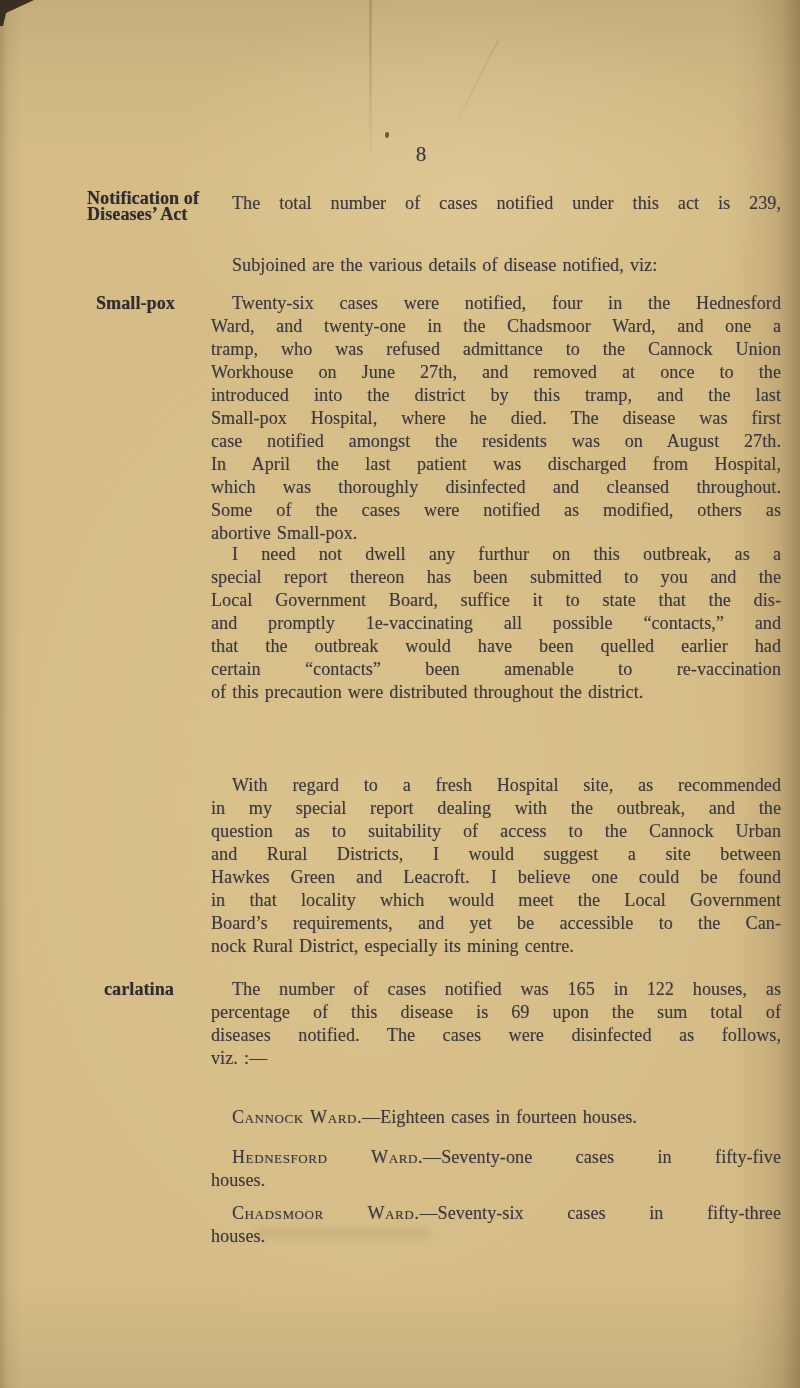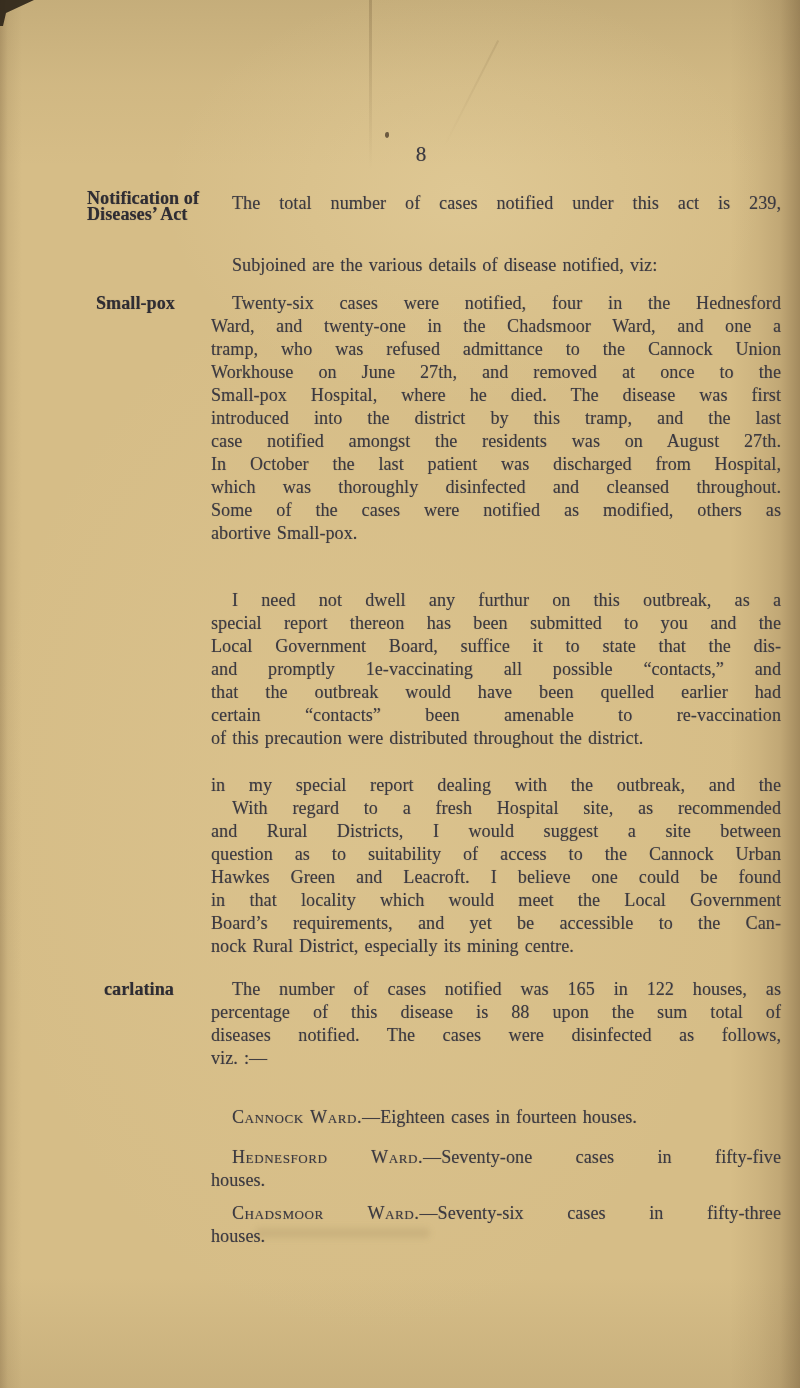--- a/index.html
+++ b/index.html
@@ -107,53 +107,53 @@
 
   <div class="para" style="top:254px">
     <div class="line ind">Subjoined are the various details of disease notified, viz:</div>
   </div>
 
   <div class="para" style="top:292px">
     <div class="line jl ind">Twenty-six cases were notified, four in the Hednesford</div>
     <div class="line jl">Ward, and twenty-one in the Chadsmoor Ward, and one a</div>
     <div class="line jl">tramp, who was refused admittance to the Cannock Union</div>
     <div class="line jl">Workhouse on June 27th, and removed at once to the</div>
+    <div class="line jl">introduced into the district by this tramp, and the last</div>
     <div class="line jl">Small-pox Hospital, where he died. The disease was first</div>
-    <div class="line jl">introduced into the district by this tramp, and the last</div>
     <div class="line jl">case notified amongst the residents was on August 27th.</div>
-    <div class="line jl">In October the last patient was discharged from Hospital,</div>
+    <div class="line jl">In April the last patient was discharged from Hospital,</div>
     <div class="line jl">which was thoroughly disinfected and cleansed throughout.</div>
     <div class="line jl">Some of the cases were notified as modified, others as</div>
     <div class="line">abortive Small-pox.</div>
   </div>
 
-  <div class="para" style="top:589px">
+  <div class="para" style="top:543px">
     <div class="line jl ind">I need not dwell any furthur on this outbreak, as a</div>
     <div class="line jl">special report thereon has been submitted to you and the</div>
     <div class="line jl">Local Government Board, suffice it to state that the dis-</div>
     <div class="line jl">and promptly 1e-vaccinating all possible “contacts,” and</div>
     <div class="line jl">that the outbreak would have been quelled earlier had</div>
     <div class="line jl">certain “contacts” been amenable to re-vaccination</div>
     <div class="line">of this precaution were distributed throughout the district.</div>
   </div>
 
   <div class="para" style="top:774px">
+    <div class="line jl ind">With regard to a fresh Hospital site, as recommended</div>
     <div class="line jl">in my special report dealing with the outbreak, and the</div>
-    <div class="line jl ind">With regard to a fresh Hospital site, as recommended</div>
+    <div class="line jl">question as to suitability of access to the Cannock Urban</div>
     <div class="line jl">and Rural Districts, I would suggest a site between</div>
-    <div class="line jl">question as to suitability of access to the Cannock Urban</div>
     <div class="line jl">Hawkes Green and Leacroft. I believe one could be found</div>
     <div class="line jl">in that locality which would meet the Local Government</div>
     <div class="line jl">Board’s requirements, and yet be accessible to the Can-</div>
     <div class="line">nock Rural District, especially its mining centre.</div>
   </div>
 
   <div class="para" style="top:978px">
     <div class="line jl ind">The number of cases notified was 165 in 122 houses, as</div>
-    <div class="line jl">percentage of this disease is 88 upon the sum total of</div>
+    <div class="line jl">percentage of this disease is 69 upon the sum total of</div>
     <div class="line jl">diseases notified. The cases were disinfected as follows,</div>
     <div class="line">viz. :—</div>
   </div>
 
   <div class="para" style="top:1106px">
     <div class="line" style="padding-left:21px"><span class="sc">Cannock Ward.</span><span>—Eighteen cases in fourteen houses.</span></div>
   </div>
 
   <div class="para" style="top:1146px">
     <div class="line jl" style="padding-left:21px"><span class="sc">Hednesford Ward.</span><span>—Seventy-one cases in fifty-five</span></div>

